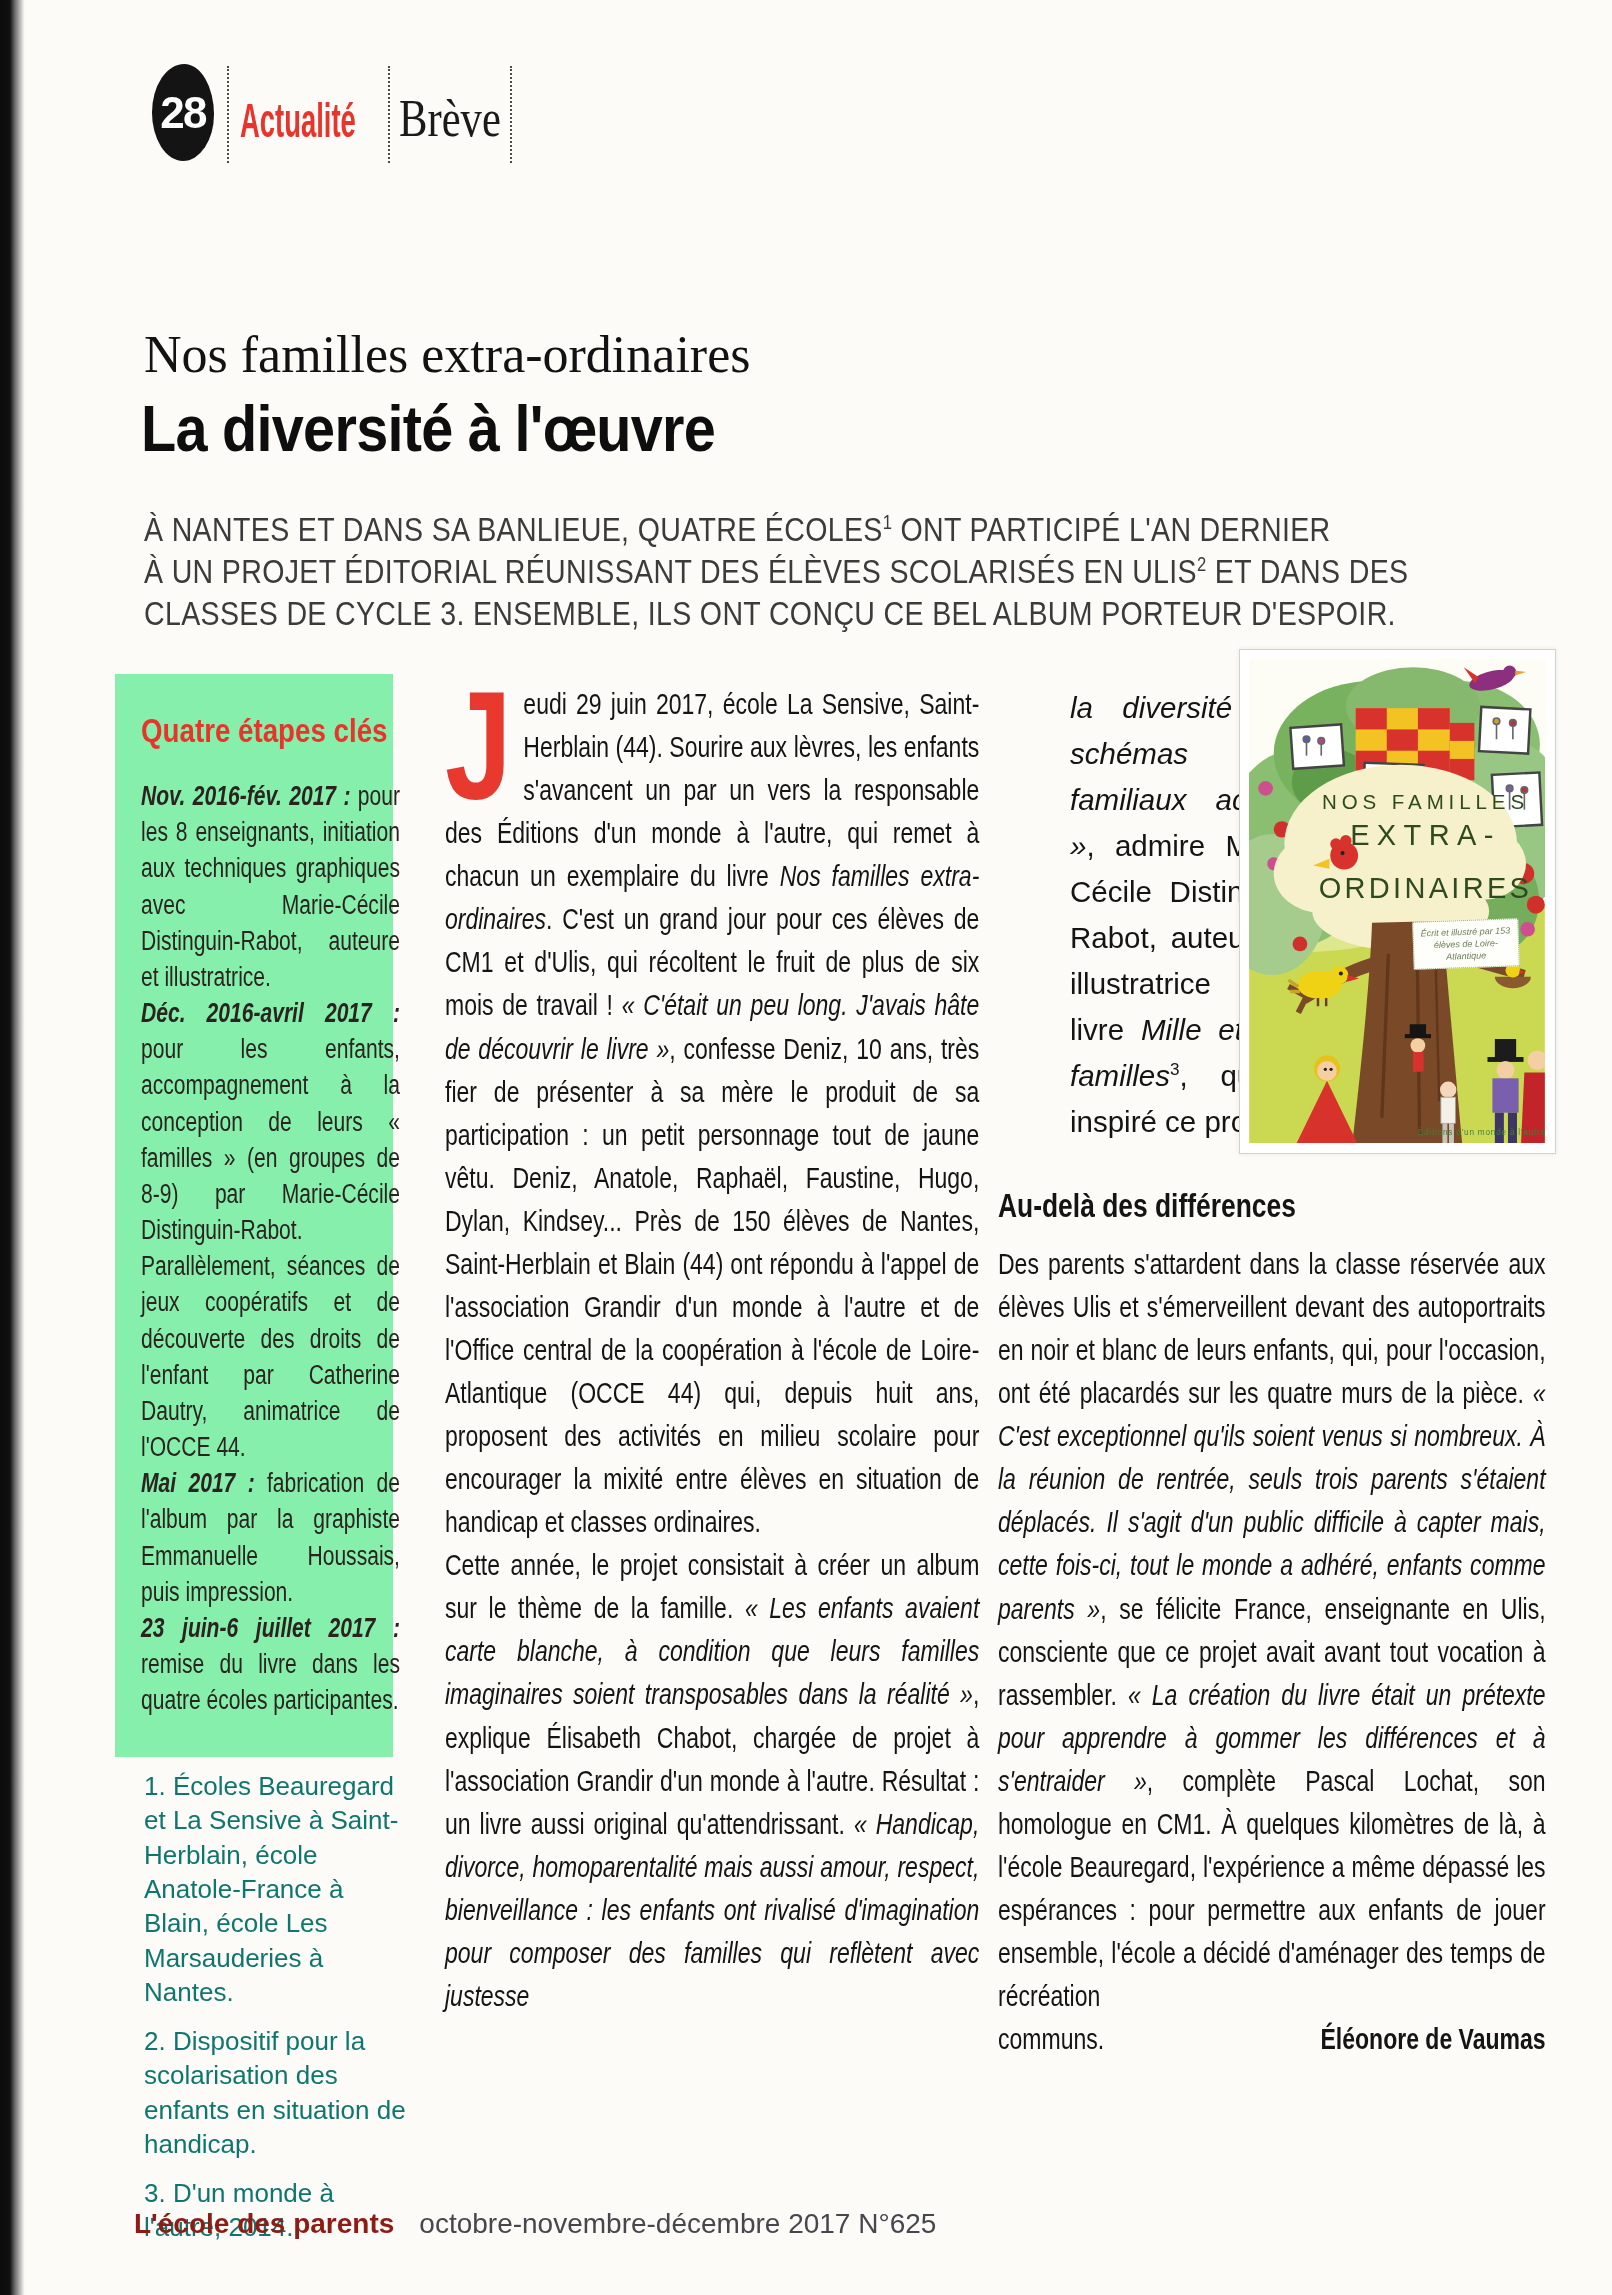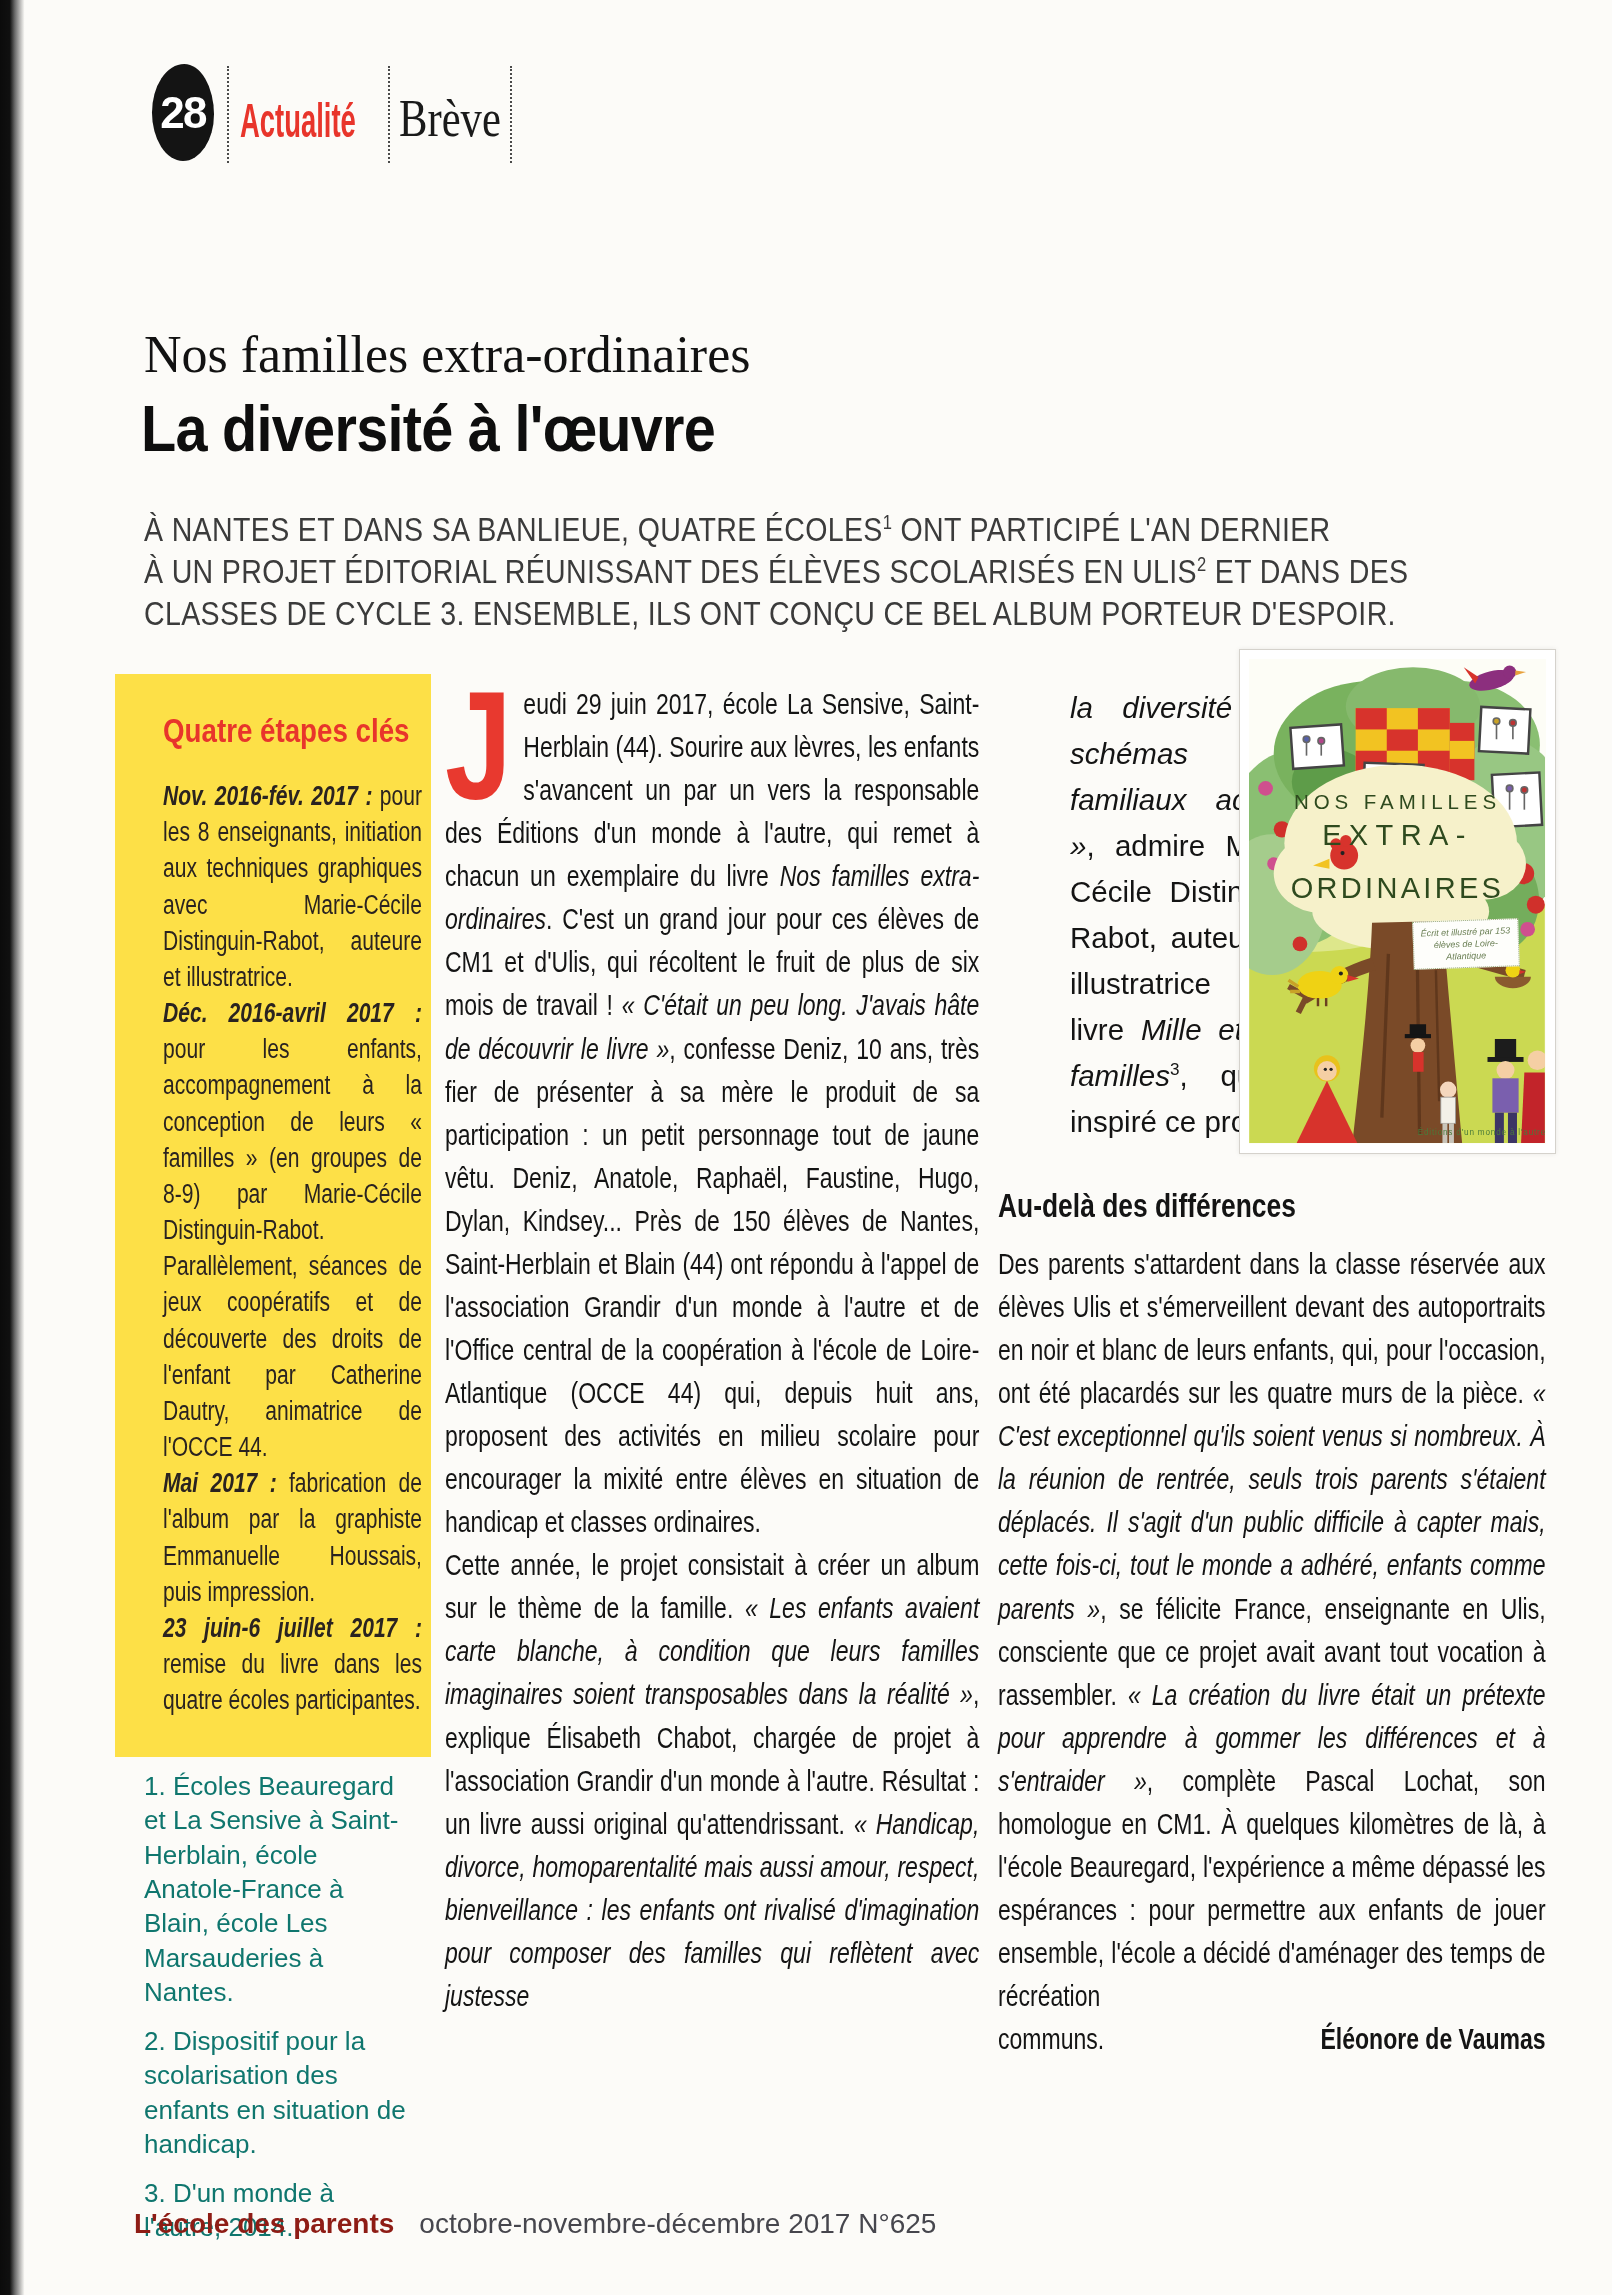--- a/index.html
+++ b/index.html
@@ -19,22 +19,22 @@
         color:#1a1a1a;transform:scaleX(.82);transform-origin:left top;white-space:nowrap;}
   
   .kicker{position:absolute;left:144px;top:325px;font-family:"Liberation Serif",serif;font-size:52px;
         color:#121212;white-space:nowrap;}
   .headline{position:absolute;left:141px;top:392px;font-size:64px;font-weight:800;color:#0e0e0e;
         transform:scaleX(.9);transform-origin:left top;white-space:nowrap;letter-spacing:-0.8px;}
   .standfirst{position:absolute;left:144px;top:508px;color:#3b3b3b;}
   .standfirst .sline{font-size:34px;line-height:42px;white-space:nowrap;transform:scaleX(.84);
         transform-origin:left top;letter-spacing:0.4px;}
   
-  .sidebar{position:absolute;left:115px;top:674px;width:316px;min-height:990px;background:#fde047;
-        box-sizing:border-box;padding:38px 18px 39px 48px;}
+  .sidebar{position:absolute;left:115px;top:674px;width:278px;min-height:990px;background:#86efac;
+        box-sizing:border-box;padding:38px 18px 39px 26px;}
   .sidebar-title{font-size:33px;font-weight:800;color:#e8352b;transform:scaleX(.84);transform-origin:left top;
         white-space:nowrap;margin-bottom:28px;}
   .sidebar-body{width:332px;transform:scaleX(.78);transform-origin:left top;font-size:27px;line-height:1.34;
         text-align:justify;color:#2a2320;}
   .sidebar-body p{margin:0;}
   .sb-date{font-weight:700;font-style:italic;}
   
   .footnotes{position:absolute;left:144px;top:1769px;width:270px;font-size:26px;line-height:1.32;color:#0f766e;}
   .footnotes p{margin:0 0 14.8px 0;}
   
@@ -49,21 +49,21 @@
   .col-right-body{position:absolute;left:998px;top:1242px;width:547px;}
   .col-right-body .inner{width:702px;transform:scaleX(.78);transform-origin:left top;}
   .sig-row{display:flex;justify-content:space-between;align-items:baseline;}
   .byline{font-weight:700;}
   .it{font-style:italic;}
   sup{font-size:.58em;line-height:0;}
   
   .book{position:absolute;left:1239px;top:649px;width:315px;height:503px;background:#fff;
         border:0.8px solid #d5d2cc;box-shadow:0 0 4.9px rgba(0,0,0,.08);}
   .book-inner{position:absolute;left:9px;top:9px;right:9px;bottom:9px;background:#fdfdf6;overflow:hidden;}
-  .book-title{position:absolute;left:0;top:131px;width:100%;text-align:center;color:#2e4a1e;z-index:3;}
+  .book-title{position:absolute;left:0;top:131px;width:100%;text-align:center;color:#2e4a1e;z-index:3;padding-left:28px;}
   .bt1{font-size:20.5px;letter-spacing:4.9px;}
   .bt2{font-size:29px;letter-spacing:7.4px;margin-top:4.9px;}
   .bt3{font-size:29px;letter-spacing:3.3px;margin-top:20px;}
   .book-plaque{position:absolute;left:164px;top:261px;width:97px;padding:4.9px 3.3px;background:#fefefb;
         border:1.6px dotted #97a878;transform:rotate(-2deg);font-size:9px;line-height:1.35;color:#6a7f54;
         text-align:center;z-index:3;font-style:italic;}
   .book-publisher{position:absolute;left:0;bottom:6.6px;width:100%;text-align:right;font-size:8.2px;
         color:#4a7a3a;z-index:3;letter-spacing:0.8px;}
   
   .footer{position:absolute;left:134px;top:2208px;font-size:28px;white-space:nowrap;}

